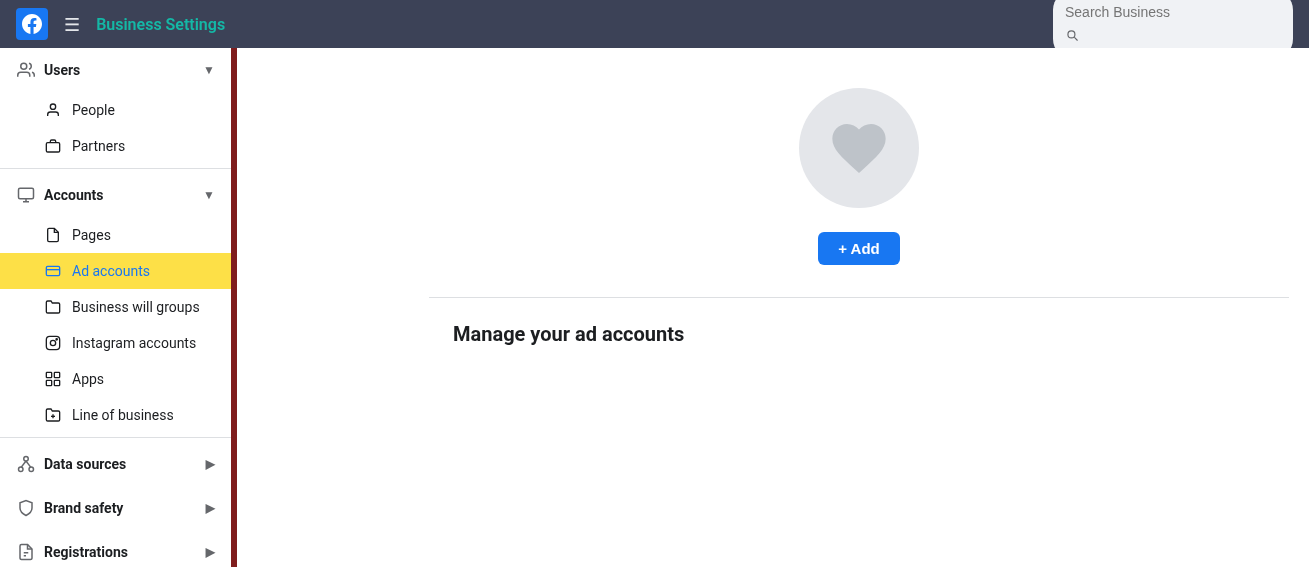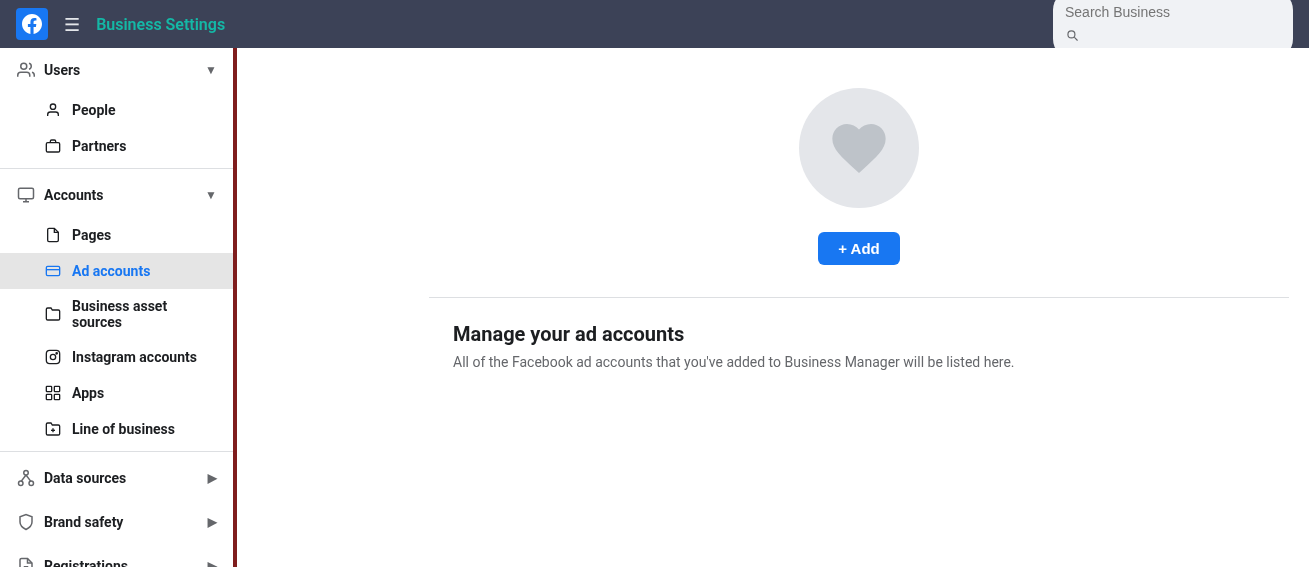--- a/index.html
+++ b/index.html
@@ -58,21 +58,21 @@
     .layout {
       display: flex;
       flex: 1;
       overflow: hidden;
     }
 
     
     .sidebar {
       width: 237px;
       background: #fff;
-      border-right: 4px solid #7f1d1d;
+      border-right: 6px solid #7f1d1d;
       overflow-y: auto;
       flex-shrink: 0;
     }
     .sidebar-section-header {
       display: flex;
       align-items: center;
       justify-content: space-between;
       padding: 12px 16px;
       cursor: pointer;
       font-weight: 700;
@@ -91,24 +91,23 @@
     .chevron { color: #65676b; font-size: 12px; }
 
     .sidebar-item {
       display: flex;
       align-items: center;
       padding: 9px 16px 9px 44px;
       cursor: pointer;
       color: #1c1e21;
       font-size: 14px;
       gap: 10px;
-      font-weight: bold;
     }
     .sidebar-item.active {
-      background: #e5e5e5;
+      background: #fde047;
       color: #1877f2;
     }
     .sidebar-item .item-icon {
       width: 18px; height: 18px;
       display: inline-flex; align-items: center; justify-content: center;
       color: inherit;
       flex-shrink: 0;
     }
     .sidebar-divider {
       height: 1px;
@@ -276,21 +275,21 @@
       </span>
       <span>Ad accounts</span>
     </div>
 
     <div class="sidebar-item">
       <span class="item-icon">
         <svg width="16" height="16" viewBox="0 0 24 24" fill="none" stroke="currentColor" stroke-width="2">
           <path d="M22 19a2 2 0 0 1-2 2H4a2 2 0 0 1-2-2V5a2 2 0 0 1 2-2h5l2 3h9a2 2 0 0 1 2 2z"></path>
         </svg>
       </span>
-      <span>Business asset sources</span>
+      <span>Business will groups</span>
     </div>
 
     <div class="sidebar-item">
       <span class="item-icon">
         <svg width="16" height="16" viewBox="0 0 24 24" fill="none" stroke="currentColor" stroke-width="2">
           <rect x="2" y="2" width="20" height="20" rx="5"></rect>
           <circle cx="12" cy="12" r="4"></circle>
           <circle cx="17.5" cy="6.5" r="1" fill="currentColor"></circle>
         </svg>
       </span>
@@ -377,19 +376,18 @@
       </div>
 
       <button class="add-button">
         <span>+ Add</span>
       </button>
 
       <div class="divider-line"></div>
 
       <div class="manage-section">
         <div class="manage-title">Manage your ad accounts</div>
-        <div class="manage-subtitle">All of the Facebook ad accounts that you've added to Business Manager will be listed here.</div>
       </div>
 
     </div>
   </div>
 
 </div>
 
 </body></html>

